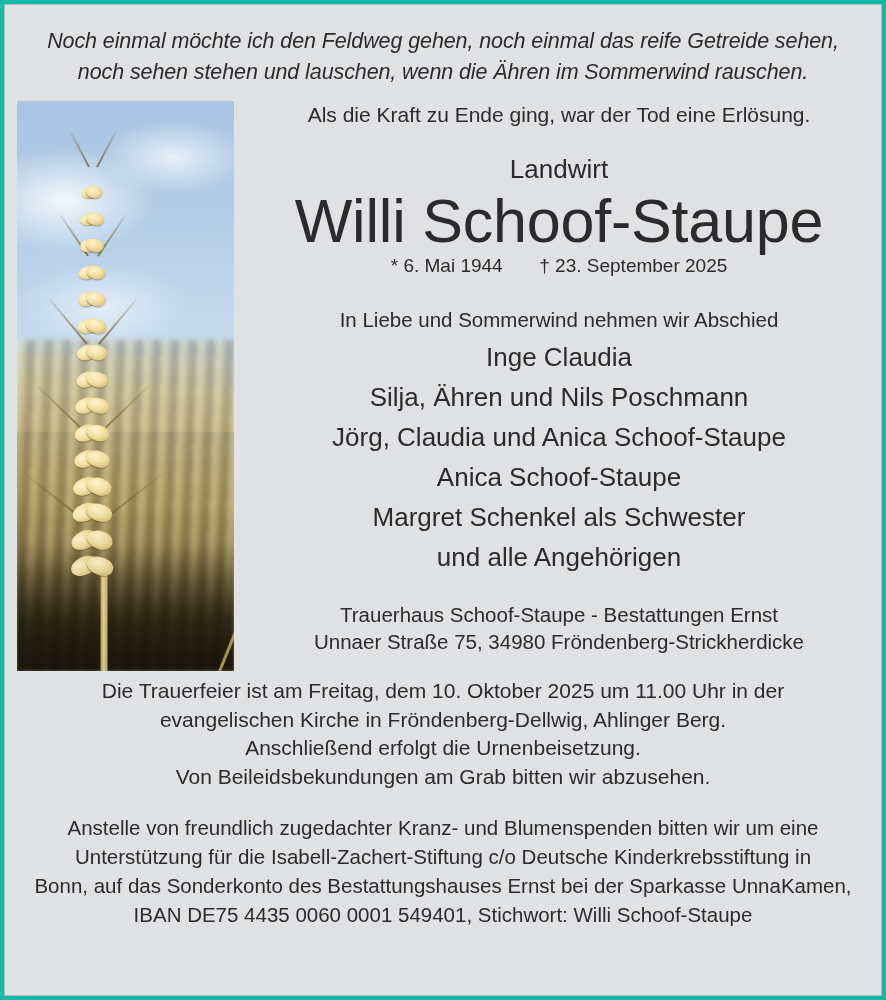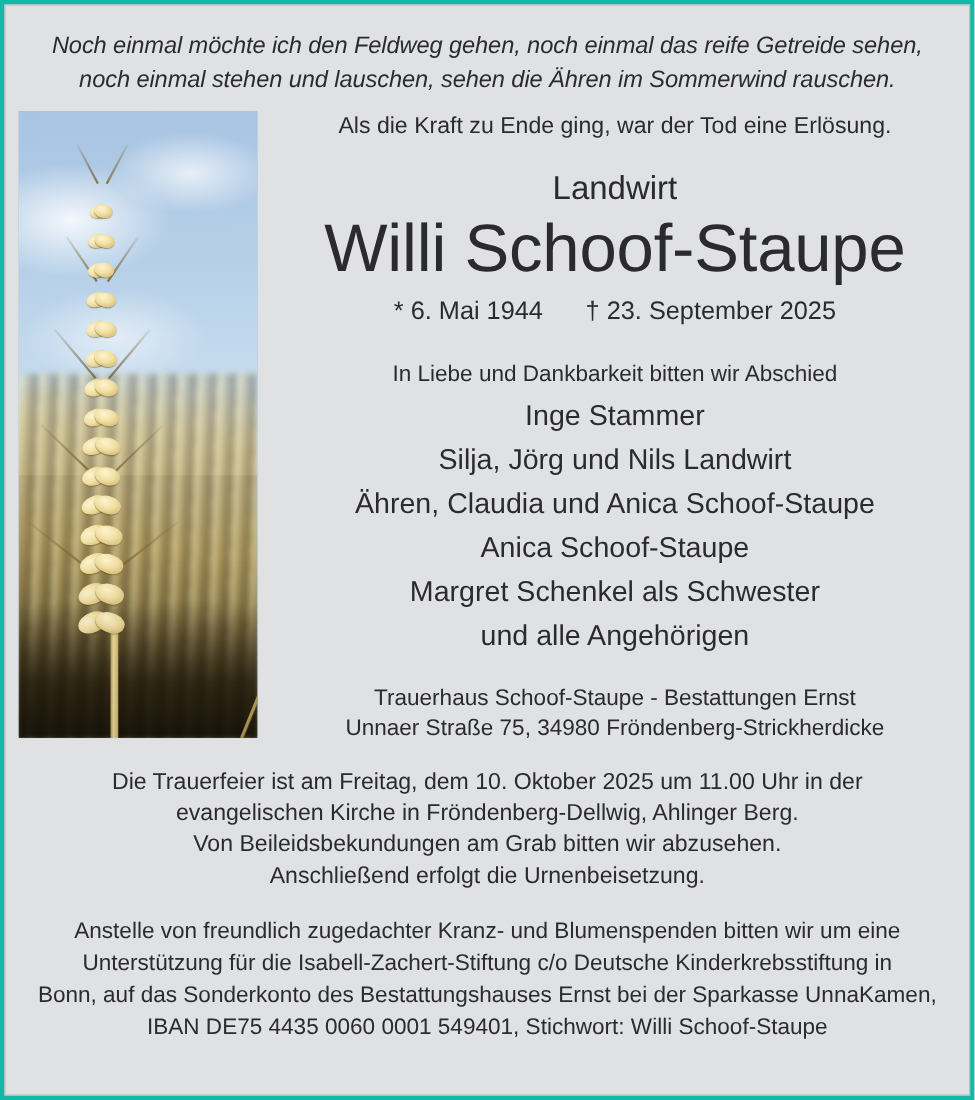--- a/index.html
+++ b/index.html
@@ -133,34 +133,33 @@
     padding-right: 6px;
     text-align: center;
   }
   .lead {
     font-size: 21px;
     line-height: 1.3;
     white-space: nowrap;
   }
   .profession {
     margin-top: 26px;
-    font-size: 30px;
+    font-size: 26px;
     line-height: 1.2;
   }
   .fullname {
     margin-top: 2px;
     font-size: 61px;
     line-height: 1.1;
     font-weight: 400;
     letter-spacing: -0.2px;
     white-space: nowrap;
   }
   .dates {
-    margin-top: 10px;
-    font-size: 23px;
+    font-size: 19px;
     line-height: 1.2;
     white-space: nowrap;
   }
   .dates .sep { display: inline-block; width: 26px; }
   .farewell-intro {
     margin-top: 30px;
     font-size: 20.5px;
     line-height: 1.25;
     white-space: nowrap;
   }
@@ -193,21 +192,21 @@
   }
 </style>
 </head>
 <body>
 
 <div id="notice">
   <div id="inner-rule"></div>
 
   <div class="motto">
     <span class="motto-line">Noch einmal möchte ich den Feldweg gehen, noch einmal das reife Getreide sehen,</span>
-    <span class="motto-line">noch einmal stehen und lauschen, sehen die Ähren im Sommerwind rauschen.</span>
+    <span class="motto-line">noch sehen stehen und lauschen, wenn die Ähren im Sommerwind rauschen.</span>
   </div>
 
   <div class="body-area">
 
     <div class="photo">
       <div class="sky"></div>
       <div class="field"></div>
       <div class="field-blur-stalks"></div>
       <div class="field-dark"></div>
       <div class="ear" id="ear-host">
@@ -261,43 +260,43 @@
       <div class="lead">Als die Kraft zu Ende ging, war der Tod eine Erlösung.</div>
       <div class="profession">Landwirt</div>
       <div class="fullname">Willi Schoof-Staupe</div>
       <div class="dates">
         <span>*</span>
         <span>6. Mai 1944</span>
         <span class="sep"></span>
         <span>†</span>
         <span>23. September 2025</span>
       </div>
-      <div class="farewell-intro">In Liebe und Dankbarkeit bitten wir Abschied</div>
+      <div class="farewell-intro">In Liebe und Sommerwind nehmen wir Abschied</div>
 
       <div class="mourners" id="mourners-list">
-          <div class="mourner">Inge Stammer</div>
-          <div class="mourner">Silja, Jörg und Nils Landwirt</div>
-          <div class="mourner">Ähren, Claudia und Anica Schoof-Staupe</div>
+          <div class="mourner">Inge Claudia</div>
+          <div class="mourner">Silja, Ähren und Nils Poschmann</div>
+          <div class="mourner">Jörg, Claudia und Anica Schoof-Staupe</div>
           <div class="mourner">Anica Schoof-Staupe</div>
           <div class="mourner">Margret Schenkel als Schwester</div>
           <div class="mourner">und alle Angehörigen</div>
         </div>
 
       <div class="venue">
         <span class="venue-line">Trauerhaus Schoof-Staupe - Bestattungen Ernst</span>
         <span class="venue-line">Unnaer Straße 75, 34980 Fröndenberg-Strickherdicke</span>
       </div>
     </div>
   </div>
 
   <div class="full-block">
     <span class="ln">Die Trauerfeier ist am Freitag, dem 10. Oktober 2025 um 11.00 Uhr in der</span>
     <span class="ln">evangelischen Kirche in Fröndenberg-Dellwig, Ahlinger Berg.</span>
+    <span class="ln">Anschließend erfolgt die Urnenbeisetzung.</span>
     <span class="ln">Von Beileidsbekundungen am Grab bitten wir abzusehen.</span>
-    <span class="ln">Anschließend erfolgt die Urnenbeisetzung.</span>
   </div>
 
   <div class="full-block donation">
     <span class="ln">Anstelle von freundlich zugedachter Kranz- und Blumenspenden bitten wir um eine</span>
     <span class="ln">Unterstützung für die Isabell-Zachert-Stiftung c/o Deutsche Kinderkrebsstiftung in</span>
     <span class="ln">Bonn, auf das Sonderkonto des Bestattungshauses Ernst bei der Sparkasse UnnaKamen,</span>
     <span class="ln">IBAN DE75 4435 0060 0001 549401, Stichwort: Willi Schoof-Staupe</span>
   </div>
 </div>
 

